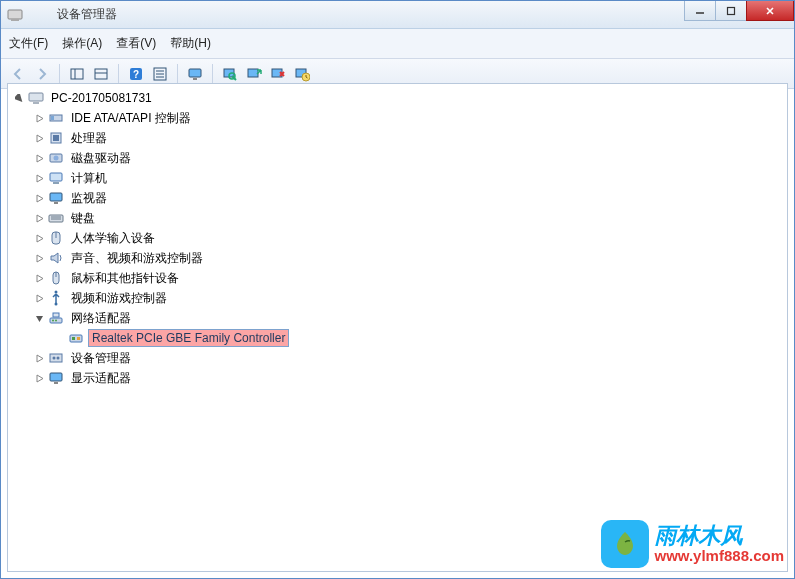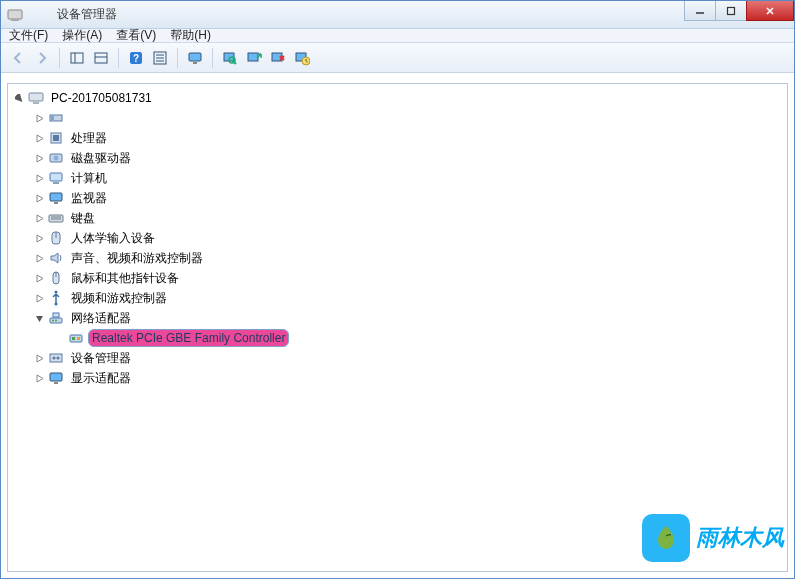--- a/index.html
+++ b/index.html
@@ -53,21 +53,21 @@
   .win-btn.close {
     background: linear-gradient(#e57373,#c62828);
     border-color: #a01515;
     color: #fff;
     width: 48px;
     border-bottom-right-radius: 0;
   }
   .win-btn svg { width: 10px; height: 10px; }
   
   .menubar {
-    height: 14px;
+    height: 30px;
     background: #f1f5fb;
     border-bottom: 1px solid #d0d9e8;
     display: flex;
     align-items: center;
     padding-left: 8px;
     font-size: 12px;
     color: #222;
     gap: 14px;
   }
   .menubar .menu-item { cursor: default; }
@@ -127,33 +127,33 @@
   .expander.none { visibility: hidden; }
   .node-icon {
     width: 16px; height: 16px;
     margin-right: 4px;
     display:flex; align-items:center; justify-content:center;
   }
   .node-icon svg { width:16px; height:16px; }
   .label { padding: 1px 3px; }
   .label.selected {
     border: 1px solid #7da2ce;
-    background: #ec4899;
+    background: #fca5a5;
     color: #1f3a5f;
-    border-radius: 6px;
+    border-radius: 0;
   }
   .children { padding-left: 20px; list-style:none; }
   .children .children { padding-left: 20px; }
   
   .children .row { position: relative; }
   
   .watermark {
     position: absolute;
     right: 10px;
-    bottom: 16px;
+    bottom: 10px;
     display: flex;
     align-items: center;
     gap: 6px;
     pointer-events: none;
   }
   .wm-icon {
     width: 48px; height: 48px;
     background: #29b6f6;
     border-radius: 10px;
     display:flex;align-items:center;justify-content:center;
@@ -299,20 +299,21 @@
                 <svg viewBox="0 0 9 9">
                   <path d="M2 1 L8 4.5 L2 8 Z" fill="none" stroke="#888" stroke-width="1"></path>
                 </svg>
               </span>
               <span class="node-icon">
                 <svg viewBox="0 0 16 16">
                   <rect x="2" y="5" width="12" height="6" fill="#c9d6e8" stroke="#5a7aa6"></rect>
                   <rect x="3" y="6" width="3" height="4" fill="#7aa6d6"></rect>
                 </svg>
               </span>
+              <span class="label">IDE ATA/ATAPI 控制器</span>
             </div>
           </li>
           <li>
             <div class="row">
               <span class="expander">
                 <svg viewBox="0 0 9 9">
                   <path d="M2 1 L8 4.5 L2 8 Z" fill="none" stroke="#888" stroke-width="1"></path>
                 </svg>
               </span>
               <span class="node-icon">
@@ -527,14 +528,15 @@
 
 <div class="watermark">
   <div class="wm-icon">
     <svg viewBox="0 0 30 30">
         <path d="M15 3 C15 3 7 10 7 17 C7 22 11 26 15 26 C19 26 23 22 23 17 C23 10 15 3 15 3 Z" fill="#7cb342"></path>
         <path d="M15 13 C18 11 20 12 20 12" stroke="#33691e" stroke-width="1.5" fill="none"></path>
       </svg>
   </div>
   <div class="wm-text">
     <span class="cn">雨林木风</span>
+    <span class="url">www.ylmf888.com</span>
   </div>
 </div>
 
 </body></html>

